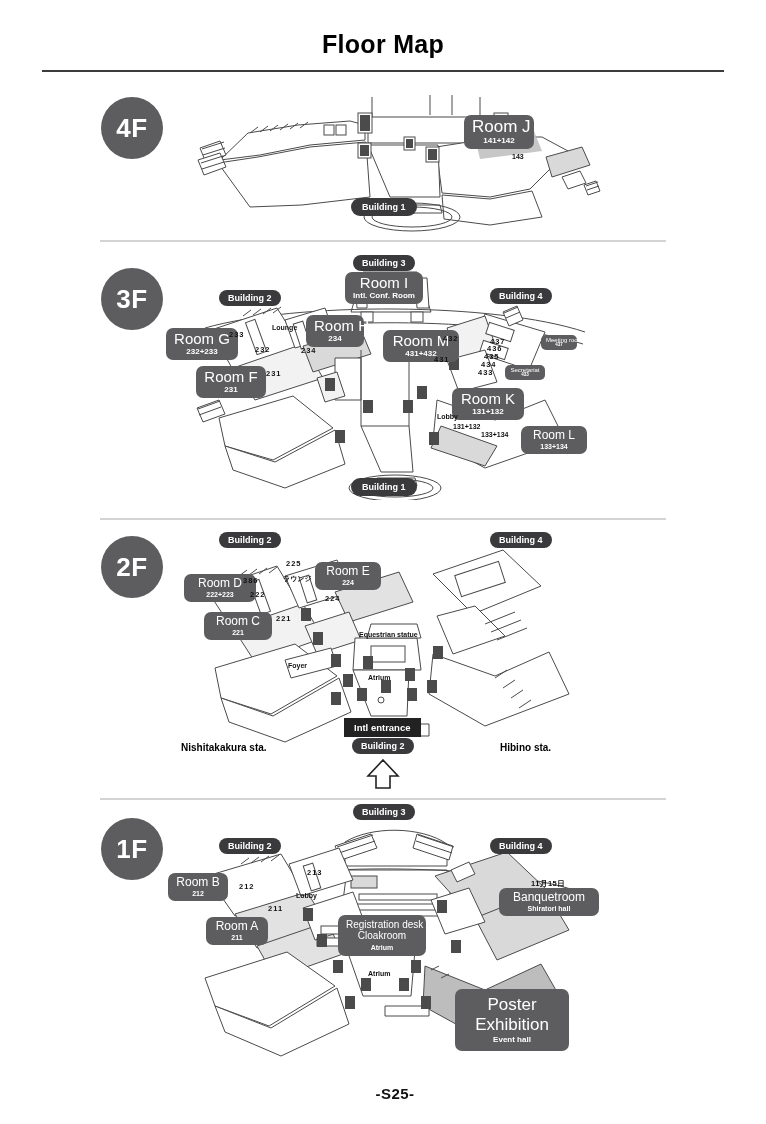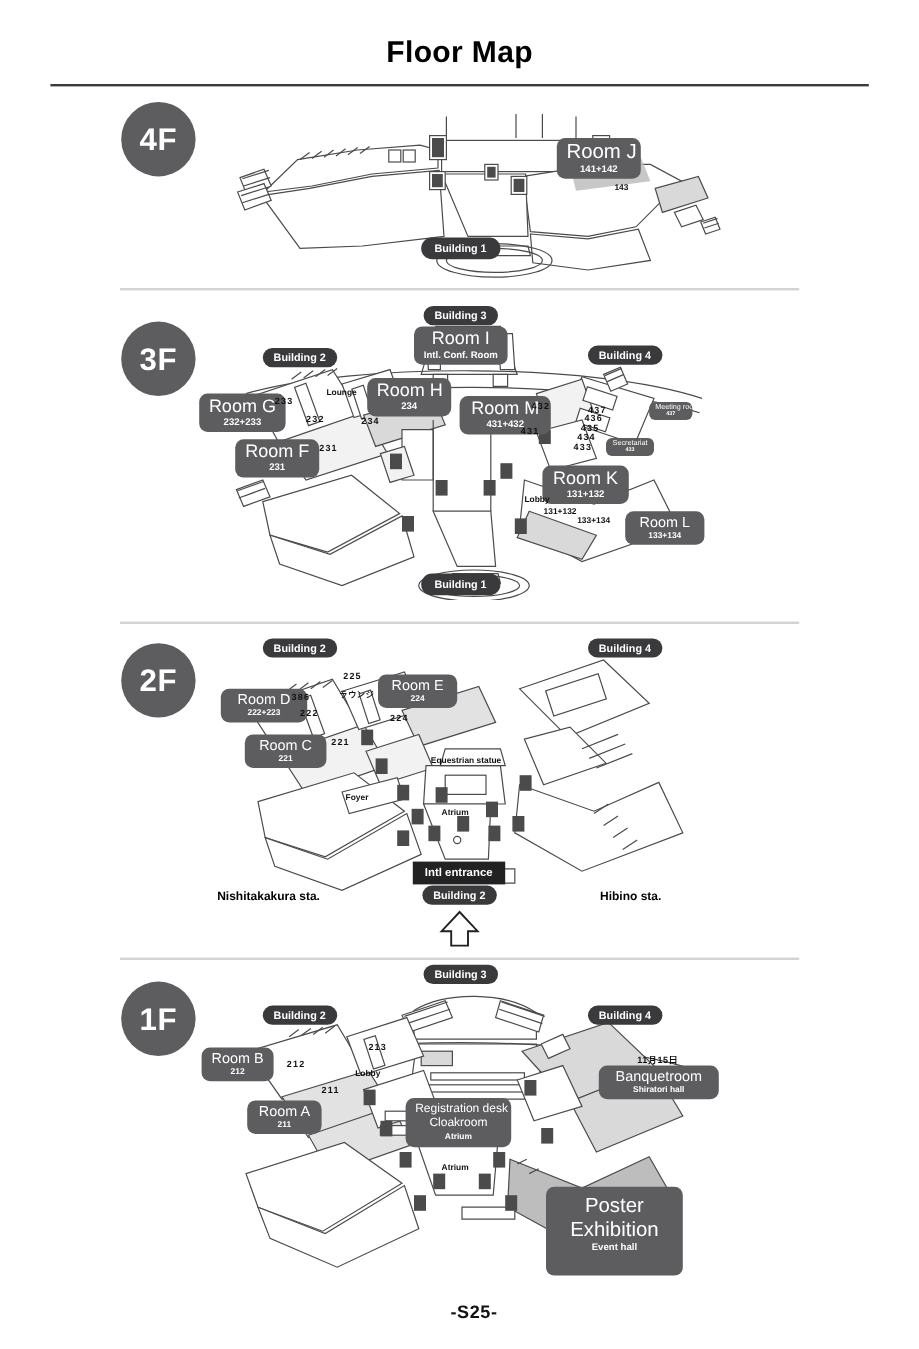--- a/index.html
+++ b/index.html
@@ -83,21 +83,21 @@
 </style>
 </head>
 <body>
 
 <div class="page">
 
   <div class="title">Floor Map</div>
   <div class="title-rule"></div>
 
   <div class="section" style="top:85px;height:150px;">
-    <div class="floor-badge" style="left:101px;top:0;">4F</div>
+    <div class="floor-badge" style="left:101px;top:12px;">4F</div>
 
     <div class="map" style="left:190px;top:0px;">
       <svg width="420" height="150" viewBox="0 0 420 150">
         <g fill="none" stroke="#4b4b4b" stroke-width="1">
 
           <path d="M30 75 L58 48 L108 40 L160 36 L175 40 L175 55 L120 60 L70 70 Z" fill="#ffffff"></path>
           <path d="M28 78 L68 72 L120 62 L176 57 L180 112 L112 120 L60 122 Z" fill="#ffffff"></path>
 
           <path d="M60 48 L68 42 M70 47 L78 41 M80 46 L88 40 M90 45 L98 39 M100 44 L108 38 M110 43 L118 37"></path>
           <path d="M10 63 L30 56 L36 70 L16 78 Z" fill="#ffffff"></path>
@@ -216,21 +216,21 @@
 
     <div class="pill" style="left:353px;top:5px;">Building 3</div>
     <div class="pill" style="left:219px;top:40px;">Building 2</div>
     <div class="pill" style="left:490px;top:38px;">Building 4</div>
     <div class="pill bldg1" style="left:351px;top:228px;">Building 1</div>
 
     <div class="chip room" style="left:345px;top:22px;width:78px;">
       <span class="big">Room I</span>
       <span class="sub">Intl. Conf. Room</span>
     </div>
-    <div class="chip room" style="left:306px;top:65px;width:70px;">
+    <div class="chip room" style="left:306px;top:65px;width:58px;">
       <span class="big">Room H</span>
       <span class="sub">234</span>
     </div>
     <div class="chip room" style="left:166px;top:78px;width:72px;">
       <span class="big">Room G</span>
       <span class="sub">232+233</span>
     </div>
     <div class="chip room" style="left:196px;top:116px;width:70px;">
       <span class="big">Room F</span>
       <span class="sub">231</span>
@@ -437,21 +437,21 @@
       <span class="sub">212</span>
     </div>
     <div class="chip room room-sm" style="left:206px;top:117px;width:62px;">
       <span class="big">Room A</span>
       <span class="sub">211</span>
     </div>
     <div class="chip room room-sm" style="left:499px;top:88px;width:100px;">
       <span class="big">Banquetroom</span>
       <span class="sub">Shiratori hall</span>
     </div>
-    <div class="chip room room-lg" style="left:455px;top:189px;width:114px;padding-top:6px;padding-bottom:19px;line-height:1.15;">
+    <div class="chip room room-lg" style="left:455px;top:189px;width:114px;padding-top:6px;padding-bottom:7px;line-height:1.15;">
       <span class="big" style="white-space:normal;">Poster Exhibition</span>
       <span class="sub">Event hall</span>
     </div>
     <div class="chip room room-sm" style="left:338px;top:115px;width:88px;padding-top:5px;padding-bottom:5px;">
       <span class="big" style="font-size:10px;">Registration desk</span>
       <span class="big" style="font-size:10px;">Cloakroom</span>
       <span class="sub" style="margin-top:3px;">Atrium</span>
     </div>
 
     <div class="mtext num" style="left:307px;top:68px;">213</div>

